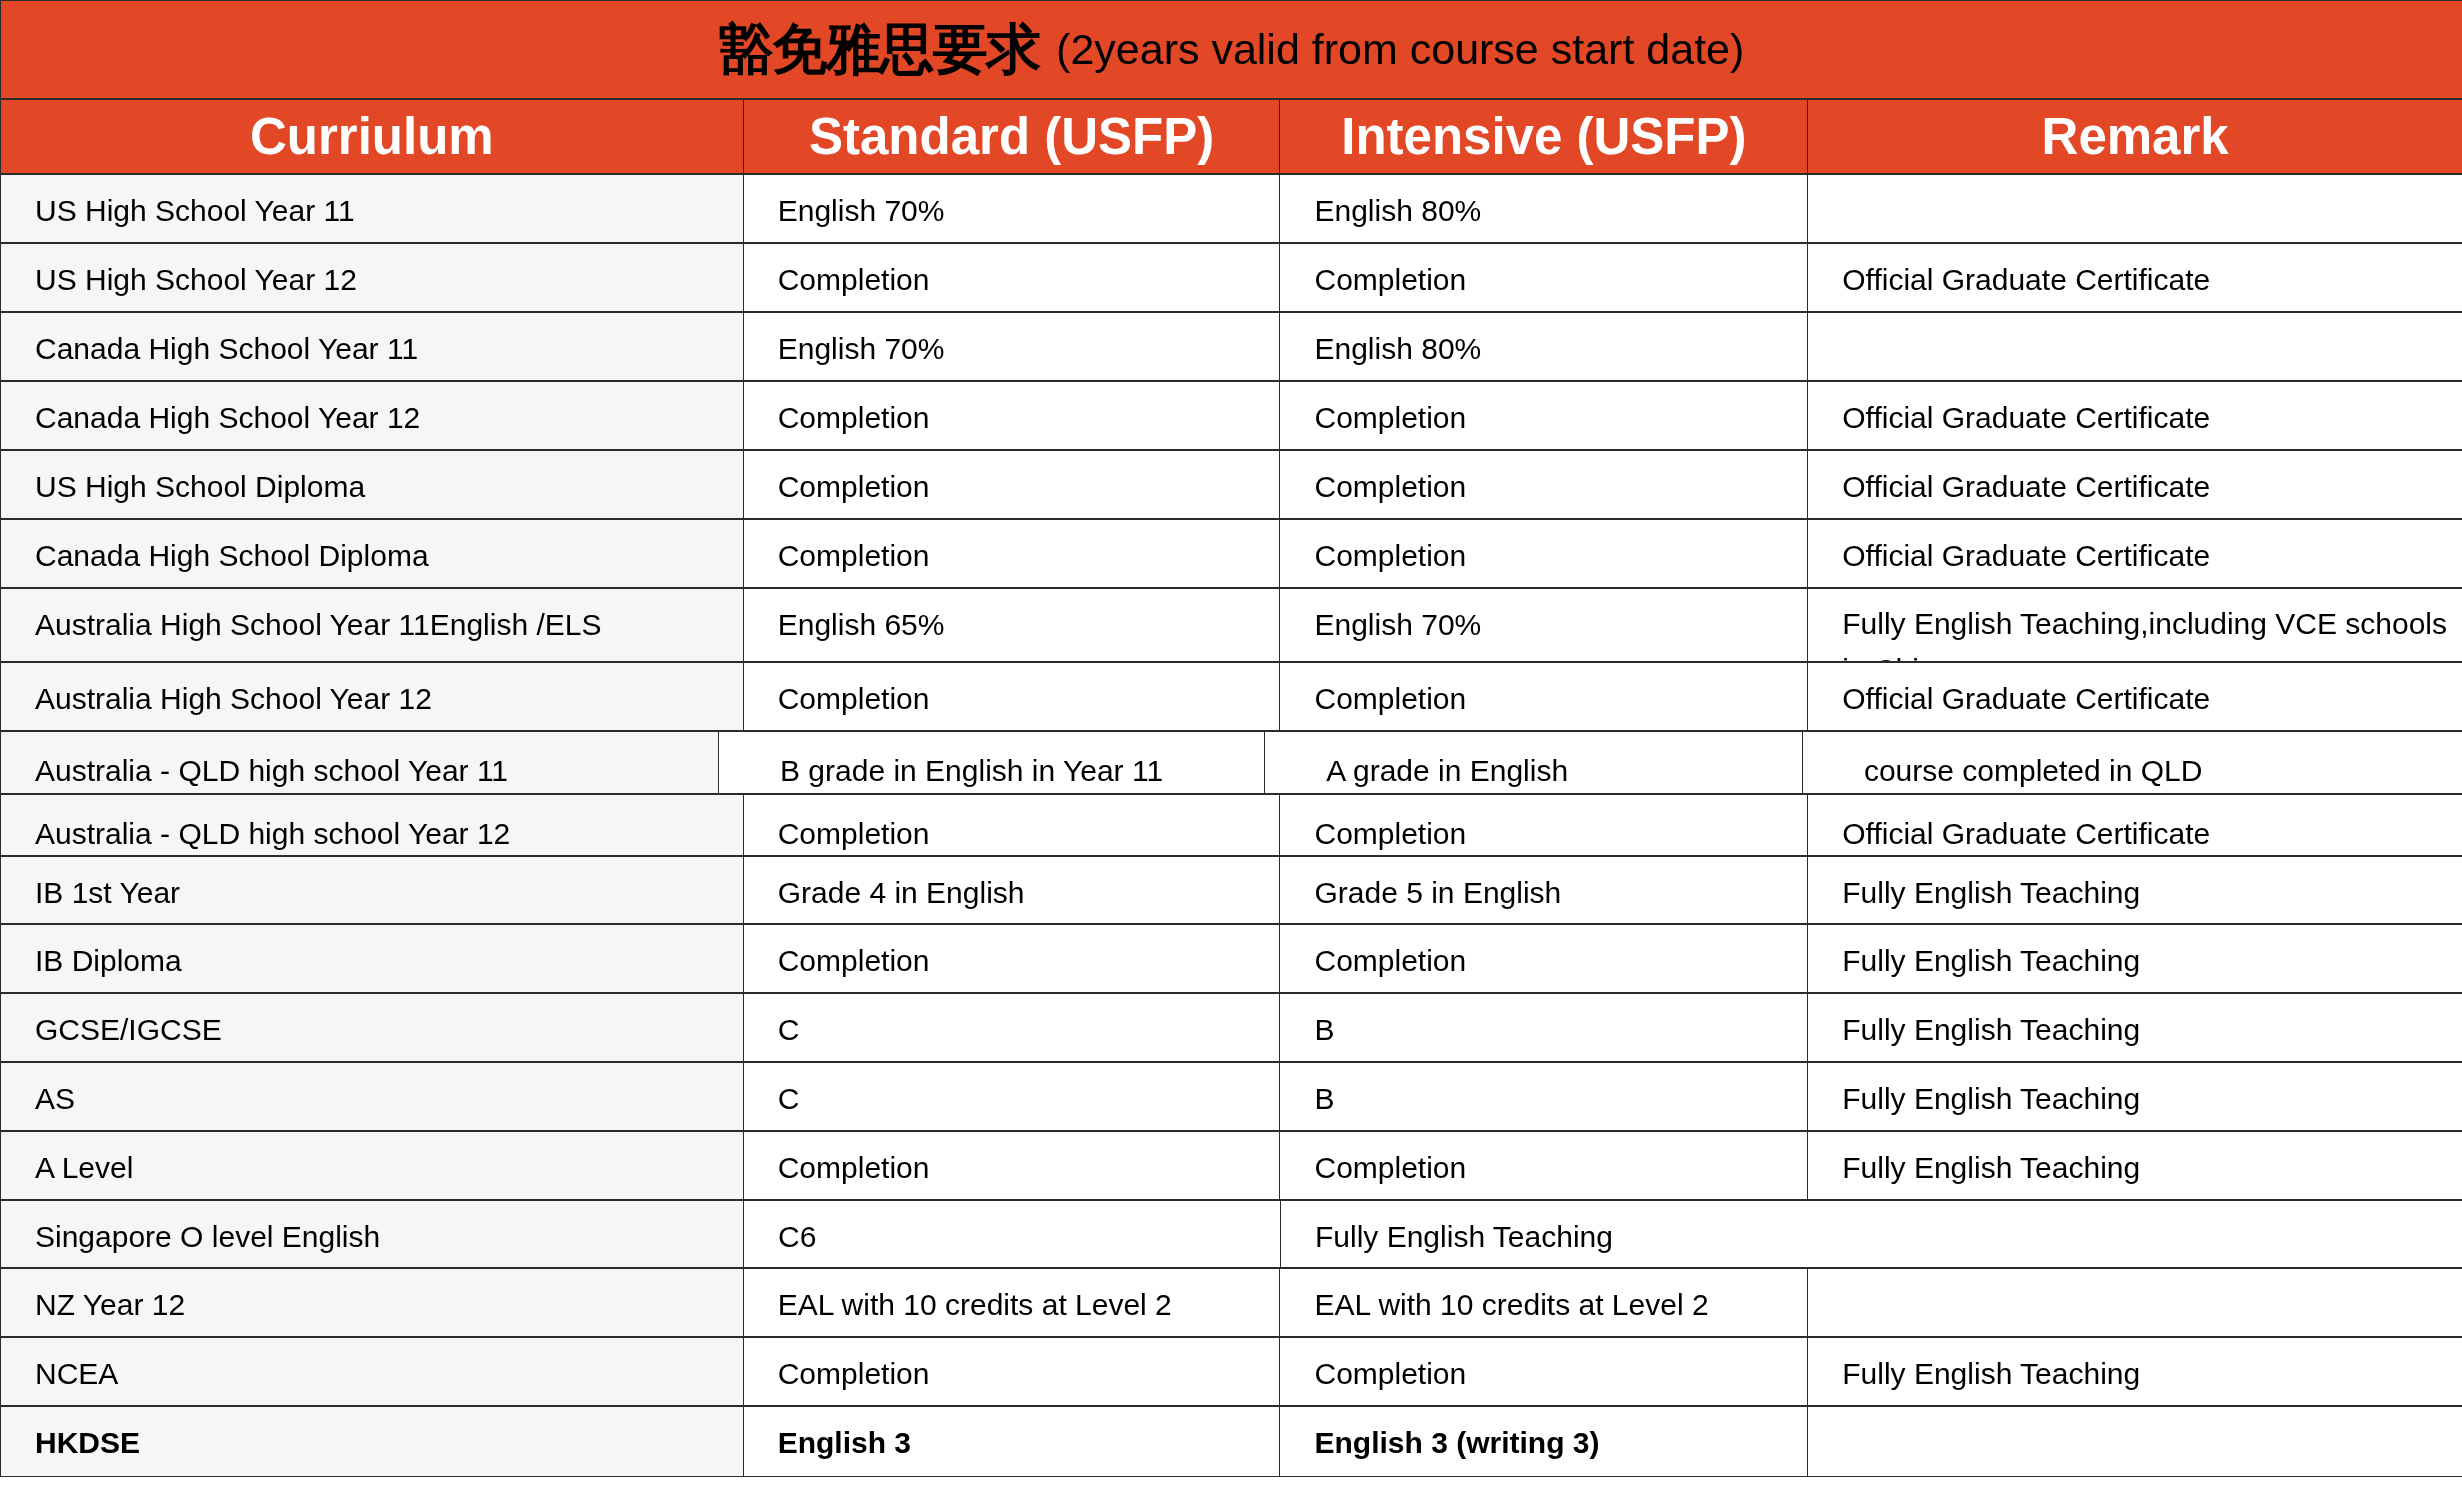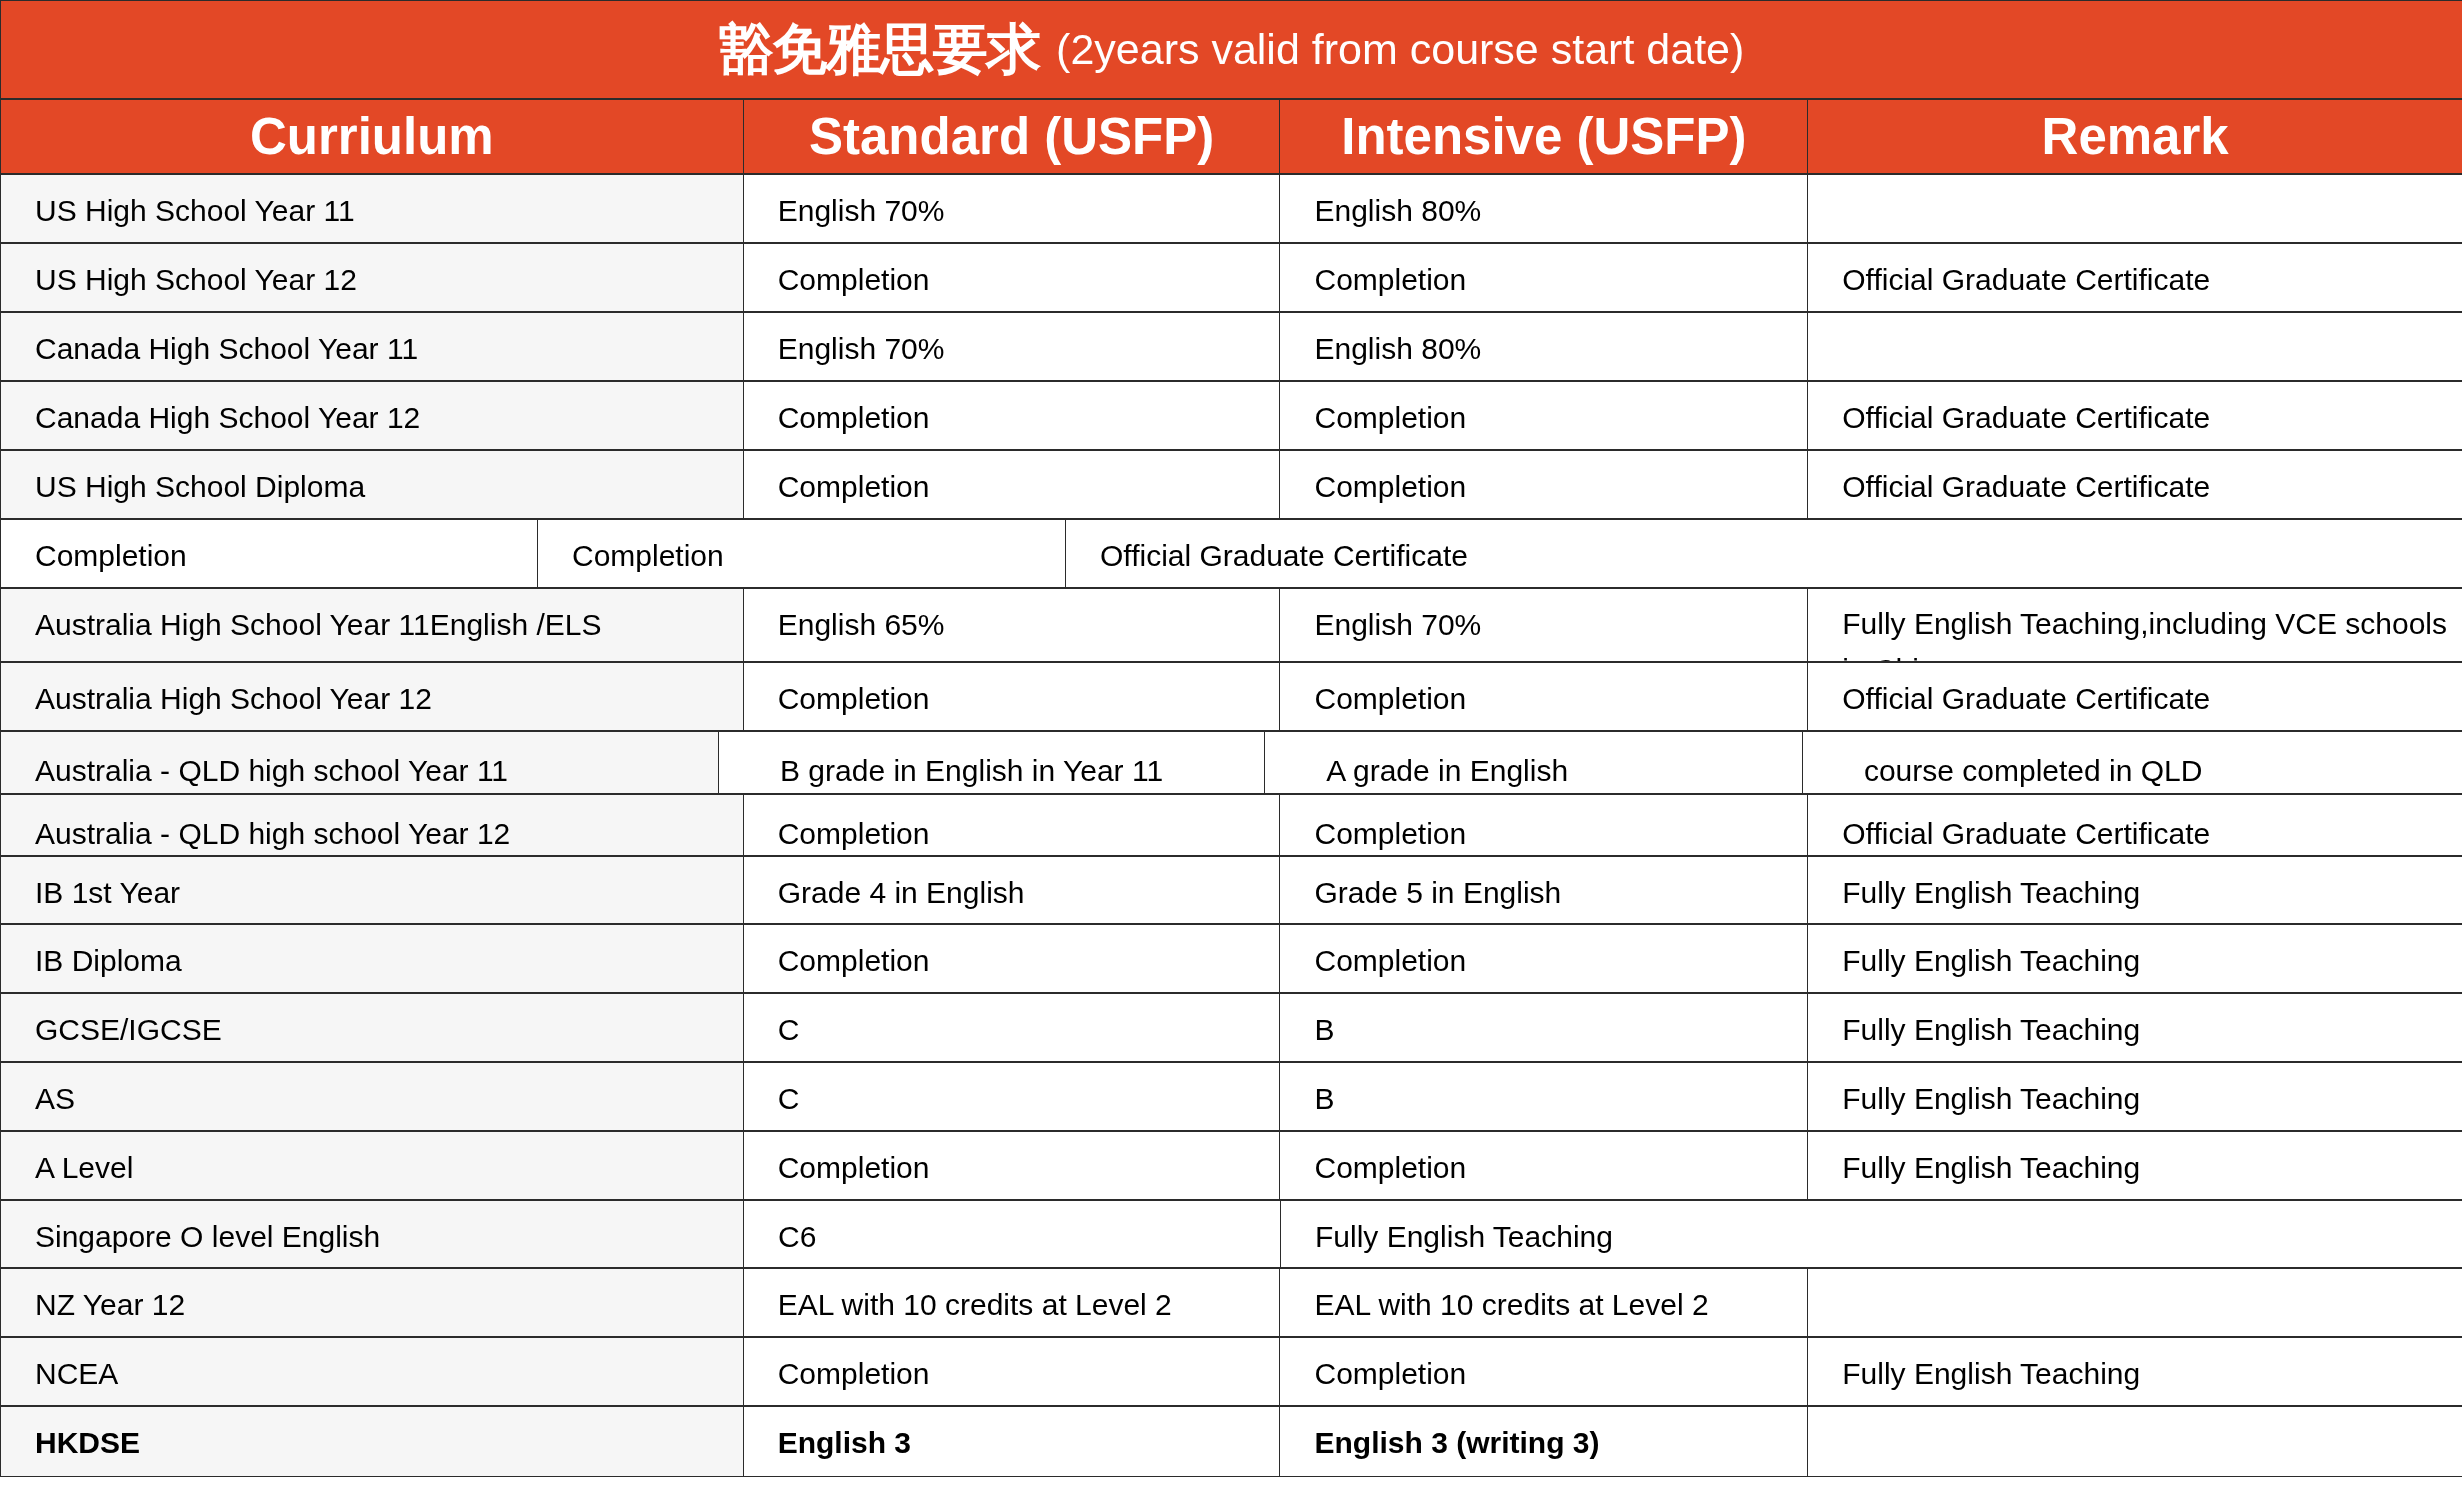--- a/index.html
+++ b/index.html
@@ -1,20 +1,20 @@
 <!DOCTYPE html>
 <html style="font-size:12px"><head>
 <meta charset="utf-8">
 <style>
   html, body { margin:0; padding:0; background:#ffffff; }
   body { width:2462px; height:1509px; position:relative; overflow:hidden;
          font-family:"DejaVu Sans","Liberation Sans",sans-serif; color:#000; }
   .table { position:absolute; left:0; top:0; width:2461px; border:1.5px solid #2b2b2b; box-sizing:content-box; }
   .title-row { height:97px; background:#e34826; display:flex; align-items:center; justify-content:center;
-               border-bottom:2.2px solid #2b2b2b; color:#ffffff; }
+               border-bottom:2.2px solid #2b2b2b; color:#000000; }
   .title-cn { font-size:55px; font-weight:bold; letter-spacing:-1.5px; margin-right:16.4px; }
   .title-en { font-size:43px; font-family:"Liberation Sans",sans-serif; }
   .header-row { display:flex; height:73px; background:#e34826; border-bottom:2.2px solid #2b2b2b; }
   .hcell { color:#fff; font-weight:bold; font-size:51px; display:flex; align-items:center; justify-content:center;
            border-right:1.5px solid #2b2b2b; box-sizing:border-box; font-family:"Liberation Sans",sans-serif; }
   .hcell:last-child { border-right:none; }
   .c1 { width:743px; } .c2 { width:537px; } .c3 { width:528px; } .c4 { width:654px; }
   .row { display:flex; border-bottom:2.2px solid #2b2b2b; box-sizing:border-box; }
   .row:last-child { border-bottom:none; }
   .cell { box-sizing:border-box; border-right:1.5px solid #2b2b2b; padding:13.4px 0 0 34px;
@@ -63,20 +63,21 @@
         <div class="cell c3">Completion</div>
         <div class="cell c4">Official Graduate Certificate</div>
       </div>
       <div class="row" style="height: 69px;">
         <div class="cell c1">US High School Diploma</div>
         <div class="cell c2">Completion</div>
         <div class="cell c3">Completion</div>
         <div class="cell c4">Official Graduate Certificate</div>
       </div>
       <div class="row" style="height: 69px;">
+        <div class="cell c1">Canada High School Diploma</div>
         <div class="cell c2">Completion</div>
         <div class="cell c3">Completion</div>
         <div class="cell c4">Official Graduate Certificate</div>
       </div>
       <div class="row" style="height: 74px;">
         <div class="cell c1">Australia High School Year 11English /ELS</div>
         <div class="cell c2">English 65%</div>
         <div class="cell c3">English 70%</div>
         <div class="cell c4" style="line-height: 46px; padding-top: 12px; padding-right: 2px;">Fully English Teaching,including VCE schools in China</div>
       </div>

